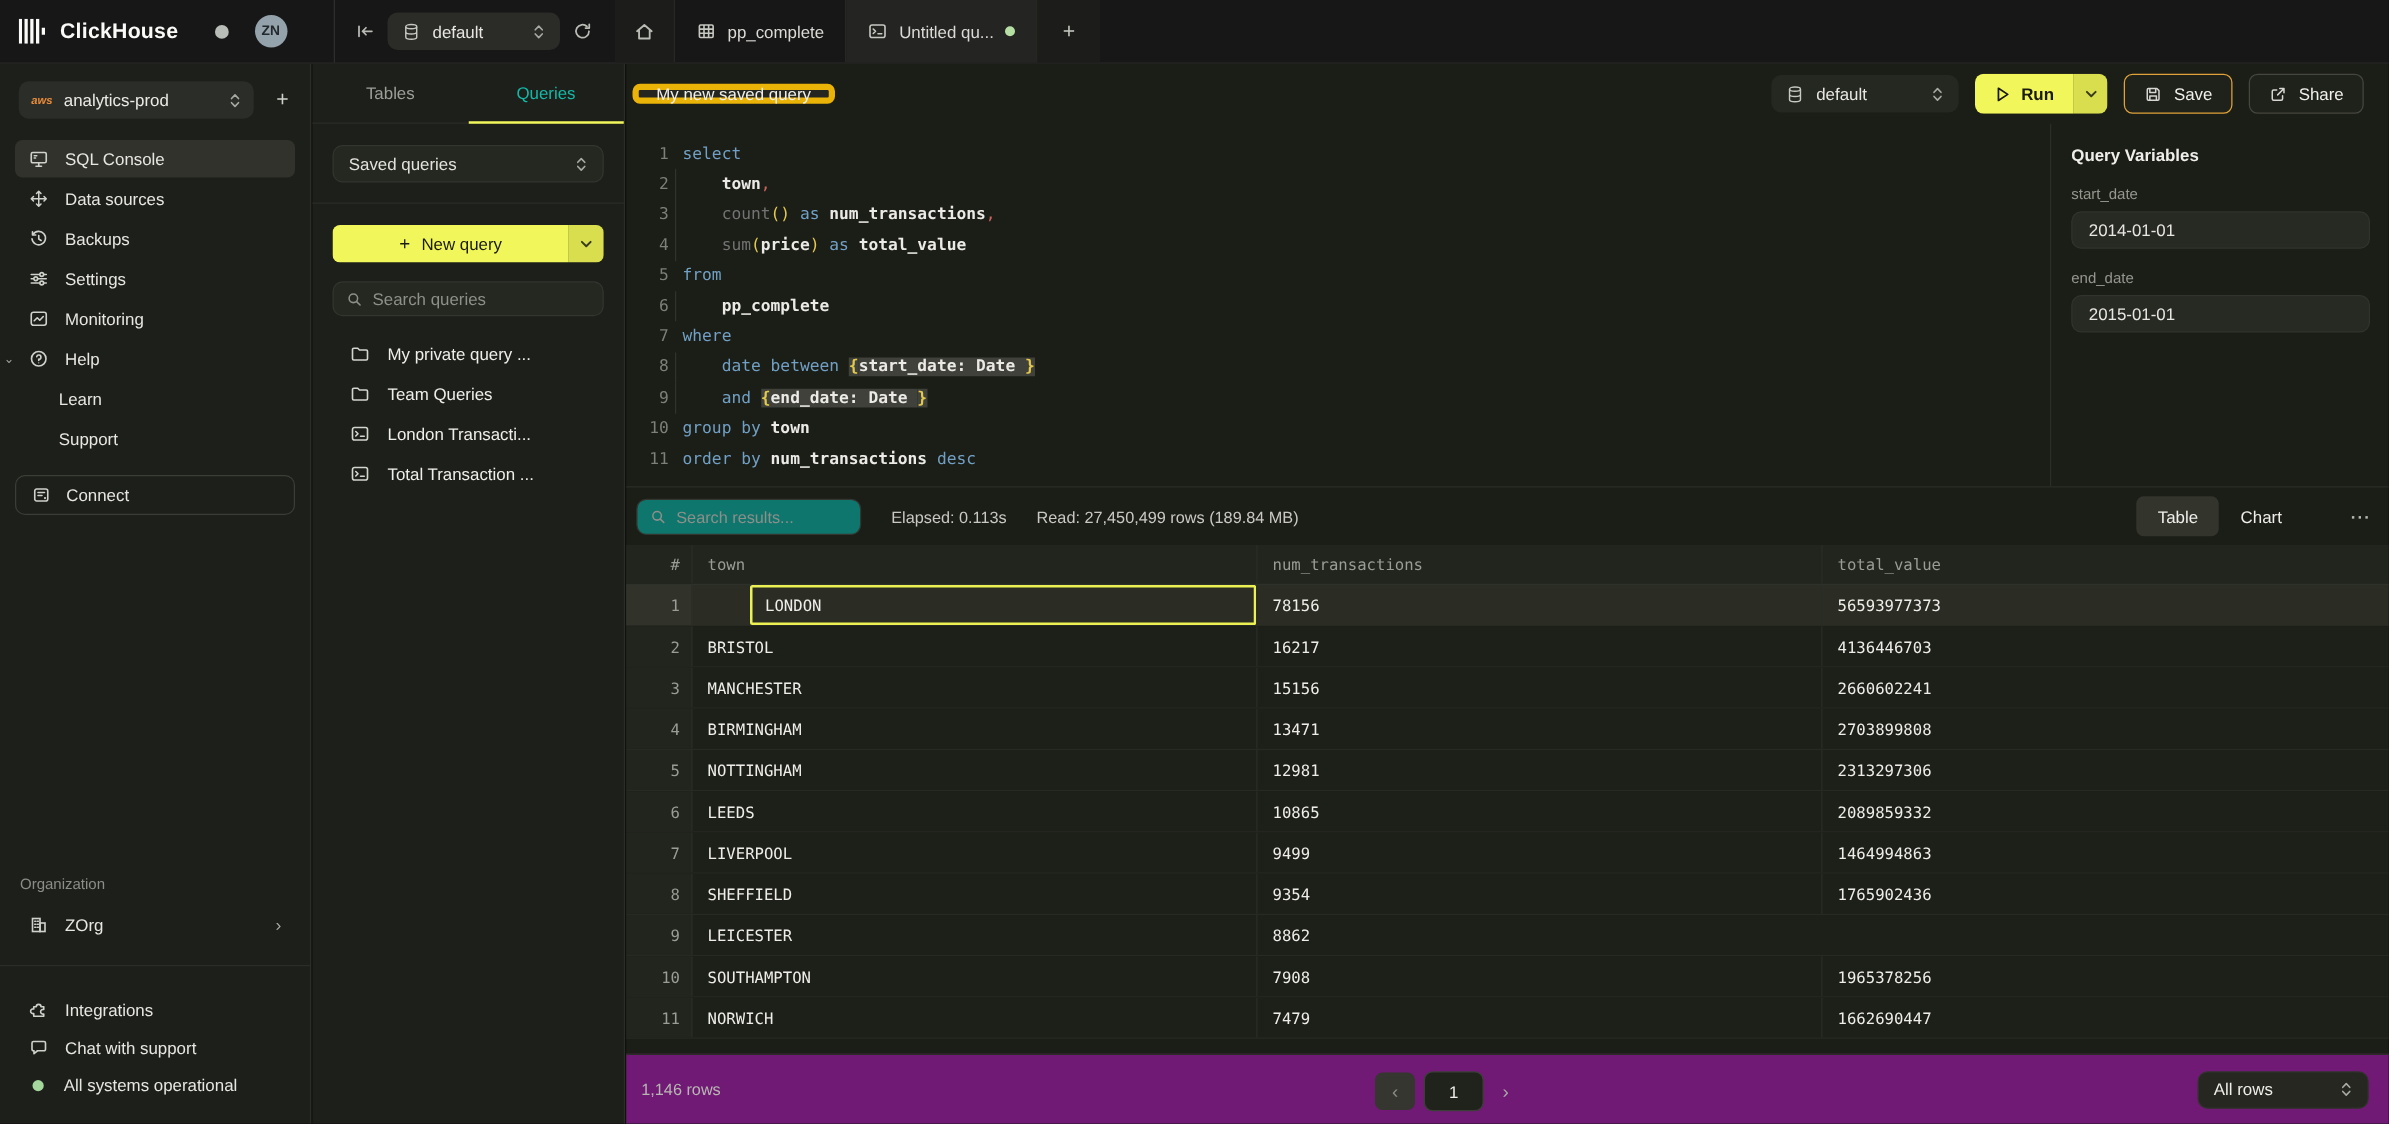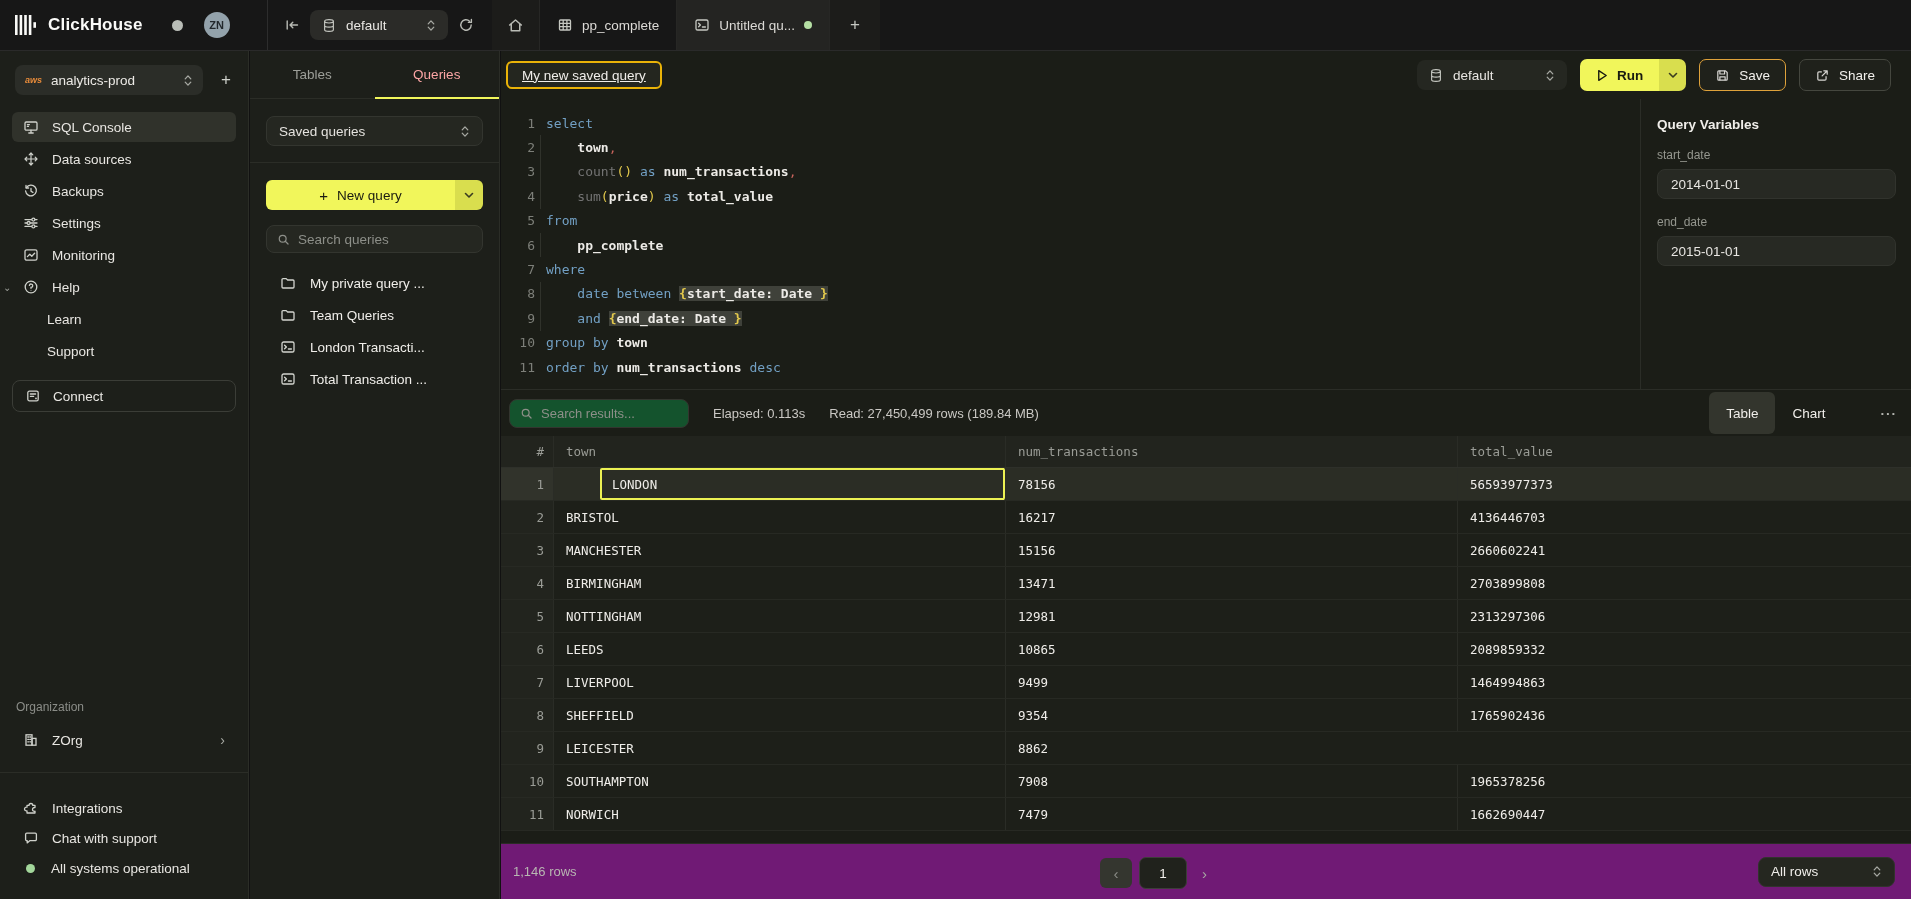--- a/index.html
+++ b/index.html
@@ -63,21 +63,21 @@
              cursor:pointer; font-size:13.5px; }
   .sf-item .ic { color:#cfd1cb; width:16px; }
   .status-dot { width:9px; height:9px; border-radius:50%; background:#a3d79b; margin:0 3px; }
 
   
   #panel { position:absolute; left:250px; top:51px; width:250px; height:848px; background:#1d1f1a;
            border-right:1px solid #2b2d27; }
   .panel-tabs { height:48px; display:flex; border-bottom:1px solid #2b2d27; }
   .ptab { flex:1; display:flex; align-items:center; justify-content:center; color:#9d9f99;
           font-size:13.5px; cursor:pointer; position:relative; }
-  .ptab.active { color:#fca5a5; }
+  .ptab.active { color:#14b8a6; }
   .ptab.active::after { content:''; position:absolute; left:0; right:0; bottom:-1px; height:2px; background:#f1f65b; }
   .panel-select { margin:17px 16px 0 16px; height:30px; background:#252721; border:1px solid #33352f;
                   border-radius:8px; display:flex; align-items:center; padding:0 12px; cursor:pointer; }
   .panel-select .lbl { flex:1; font-size:13.5px; color:#e4e2de; }
   .panel-div { margin-top:16px; border-top:1px solid #2b2d27; }
   .newquery { margin:17px 16px 0 16px; height:30px; border-radius:6px; display:flex; overflow:hidden; cursor:pointer; }
   .nq-main { flex:1; background:#f1f65b; color:#191b10; display:flex; align-items:center; justify-content:center;
              gap:9px; font-size:13.5px; font-weight:500; }
   .nq-plus { font-size:15px; font-weight:400; }
   .nq-chev { width:28px; background:#d9de4e; color:#3a3c20; display:flex; align-items:center; justify-content:center;
@@ -88,22 +88,22 @@
                       font-family:"Liberation Sans",sans-serif; width:100%; }
   .search-box input::placeholder { color:#8d8f89; }
   #query-list { margin-top:14px; }
   .q-item { display:flex; align-items:center; gap:14px; height:32px; padding:0 20px 0 30px; color:#f0eeea;
             font-weight:500; font-size:13.5px; cursor:pointer; }
   .q-item .ic { color:#d3d5cf; }
 
   
   #main { position:absolute; left:501px; top:51px; width:1410px; height:848px; background:#1b1d17; }
   .ed-toolbar { height:48px; display:flex; align-items:center; padding:0 20px 0 5px; }
-  .query-chip { height:28px; border:2px solid #eab308; border-radius:6px; background:#24261f;
-                display:flex; align-items:center; padding:0 14px; font-size:13.5px; color:#f0eeea; cursor:pointer;text-decoration:underline; }
+  .query-chip { height:16px; border:5px solid #eab308; border-radius:6px; background:#24261f;
+                display:flex; align-items:center; padding:0 14px; font-size:13.5px; color:#f0eeea; cursor:pointer; }
   .ed-right { margin-left:auto; display:flex; align-items:center; gap:13px; }
   .ed-select { height:30px; width:150px; background:#252721; border-radius:8px; display:flex; align-items:center;
                gap:10px; padding:0 12px; cursor:pointer; color:#e8e6e2; }
   .ed-select .lbl { flex:1; }
   .run-btn { height:32px; border-radius:7px; display:flex; overflow:hidden; cursor:pointer; }
   .run-main { background:#f1f65b; color:#191b10; display:flex; align-items:center; gap:9px; padding:0 16px;
               font-size:13.5px; font-weight:600; }
   .run-chev { width:27px; background:#d9de4e; color:#3a3c20; display:flex; align-items:center; justify-content:center; font-size:10px; }
   .save-btn { height:32px; border:1.5px solid #dfa23b; border-radius:7px; background:#1f211b; color:#f2f0ec;
               display:flex; align-items:center; gap:9px; padding:0 15px; font-size:13.5px; cursor:pointer; }
@@ -128,28 +128,28 @@
   .tk-vt { color:#eceae6; background:#3f413a; font-weight:700; }
 
   #variables { width:271px; border-left:1px solid #2b2d27; padding:18px 16px 0 16px; }
   .var-title { font-size:13.5px; font-weight:700; color:#f0eeea; }
   .var-label { margin-top:16px; font-size:12px; color:#95978f; }
   .var-field input { margin-top:7px; width:239px; height:30px; background:#272923; border:1px solid #31332d;
                      border-radius:8px; color:#e8e6e2; font-size:13.5px; padding:0 13px; outline:none;
                      font-family:"Liberation Sans",sans-serif; }
 
   .res-toolbar { height:46px; display:flex; align-items:center; padding:0 14px 0 8px; gap:24px; }
-  .res-search { width:180px; height:29px; background:#14532d; border:1px solid #33352f; border-radius:8px;
+  .res-search { width:180px; height:29px; background:#0f766e; border:1px solid #33352f; border-radius:8px;
                 display:flex; align-items:center; padding:0 10px; gap:8px; color:#8d8f89; }
   .res-search input { background:none; border:none; outline:none; color:#d8d6d2; width:100%;
                       font-size:13px; font-family:"Liberation Sans",sans-serif; }
   .res-search input::placeholder { color:#8d8f89; }
   .res-stat { color:#cac8c4; font-size:13px; }
   .view-seg { margin-left:auto; display:flex; align-items:center; }
-  .seg-btn { height:42px; padding:0 17px; display:flex; align-items:center; color:#f0eeea; font-size:13.5px;
+  .seg-btn { height:32px; padding:0 17px; display:flex; align-items:center; color:#f0eeea; font-size:13.5px;
              border-radius:6px; cursor:pointer; }
   .seg-btn.active { background:#33352d; }
   .more-btn { margin-left:14px; color:#b5b7b1; letter-spacing:1px; font-weight:700; cursor:pointer; }
 
   #grid { font-family:"DejaVu Sans Mono","Liberation Mono",monospace; font-size:12.5px; }
   .g-row { display:grid; grid-template-columns:53px 452px 452px 453px; height:33px; }
   .g-head { height:32px; background:#22241e; color:#9a9c96; border-bottom:1px solid #2e302a; }
   .g-cell { display:flex; align-items:center; padding:0 12px; border-right:1px solid #2a2c26; cursor:pointer;
             overflow:hidden; white-space:nowrap; }
   .g-cell:last-child { border-right:none; }

